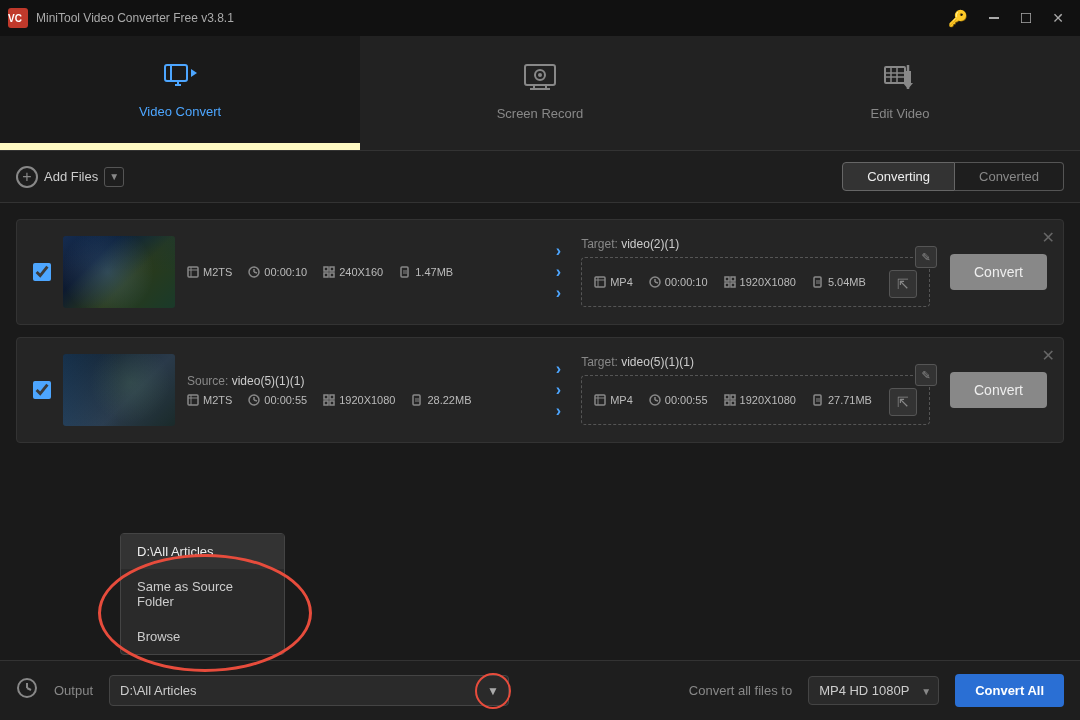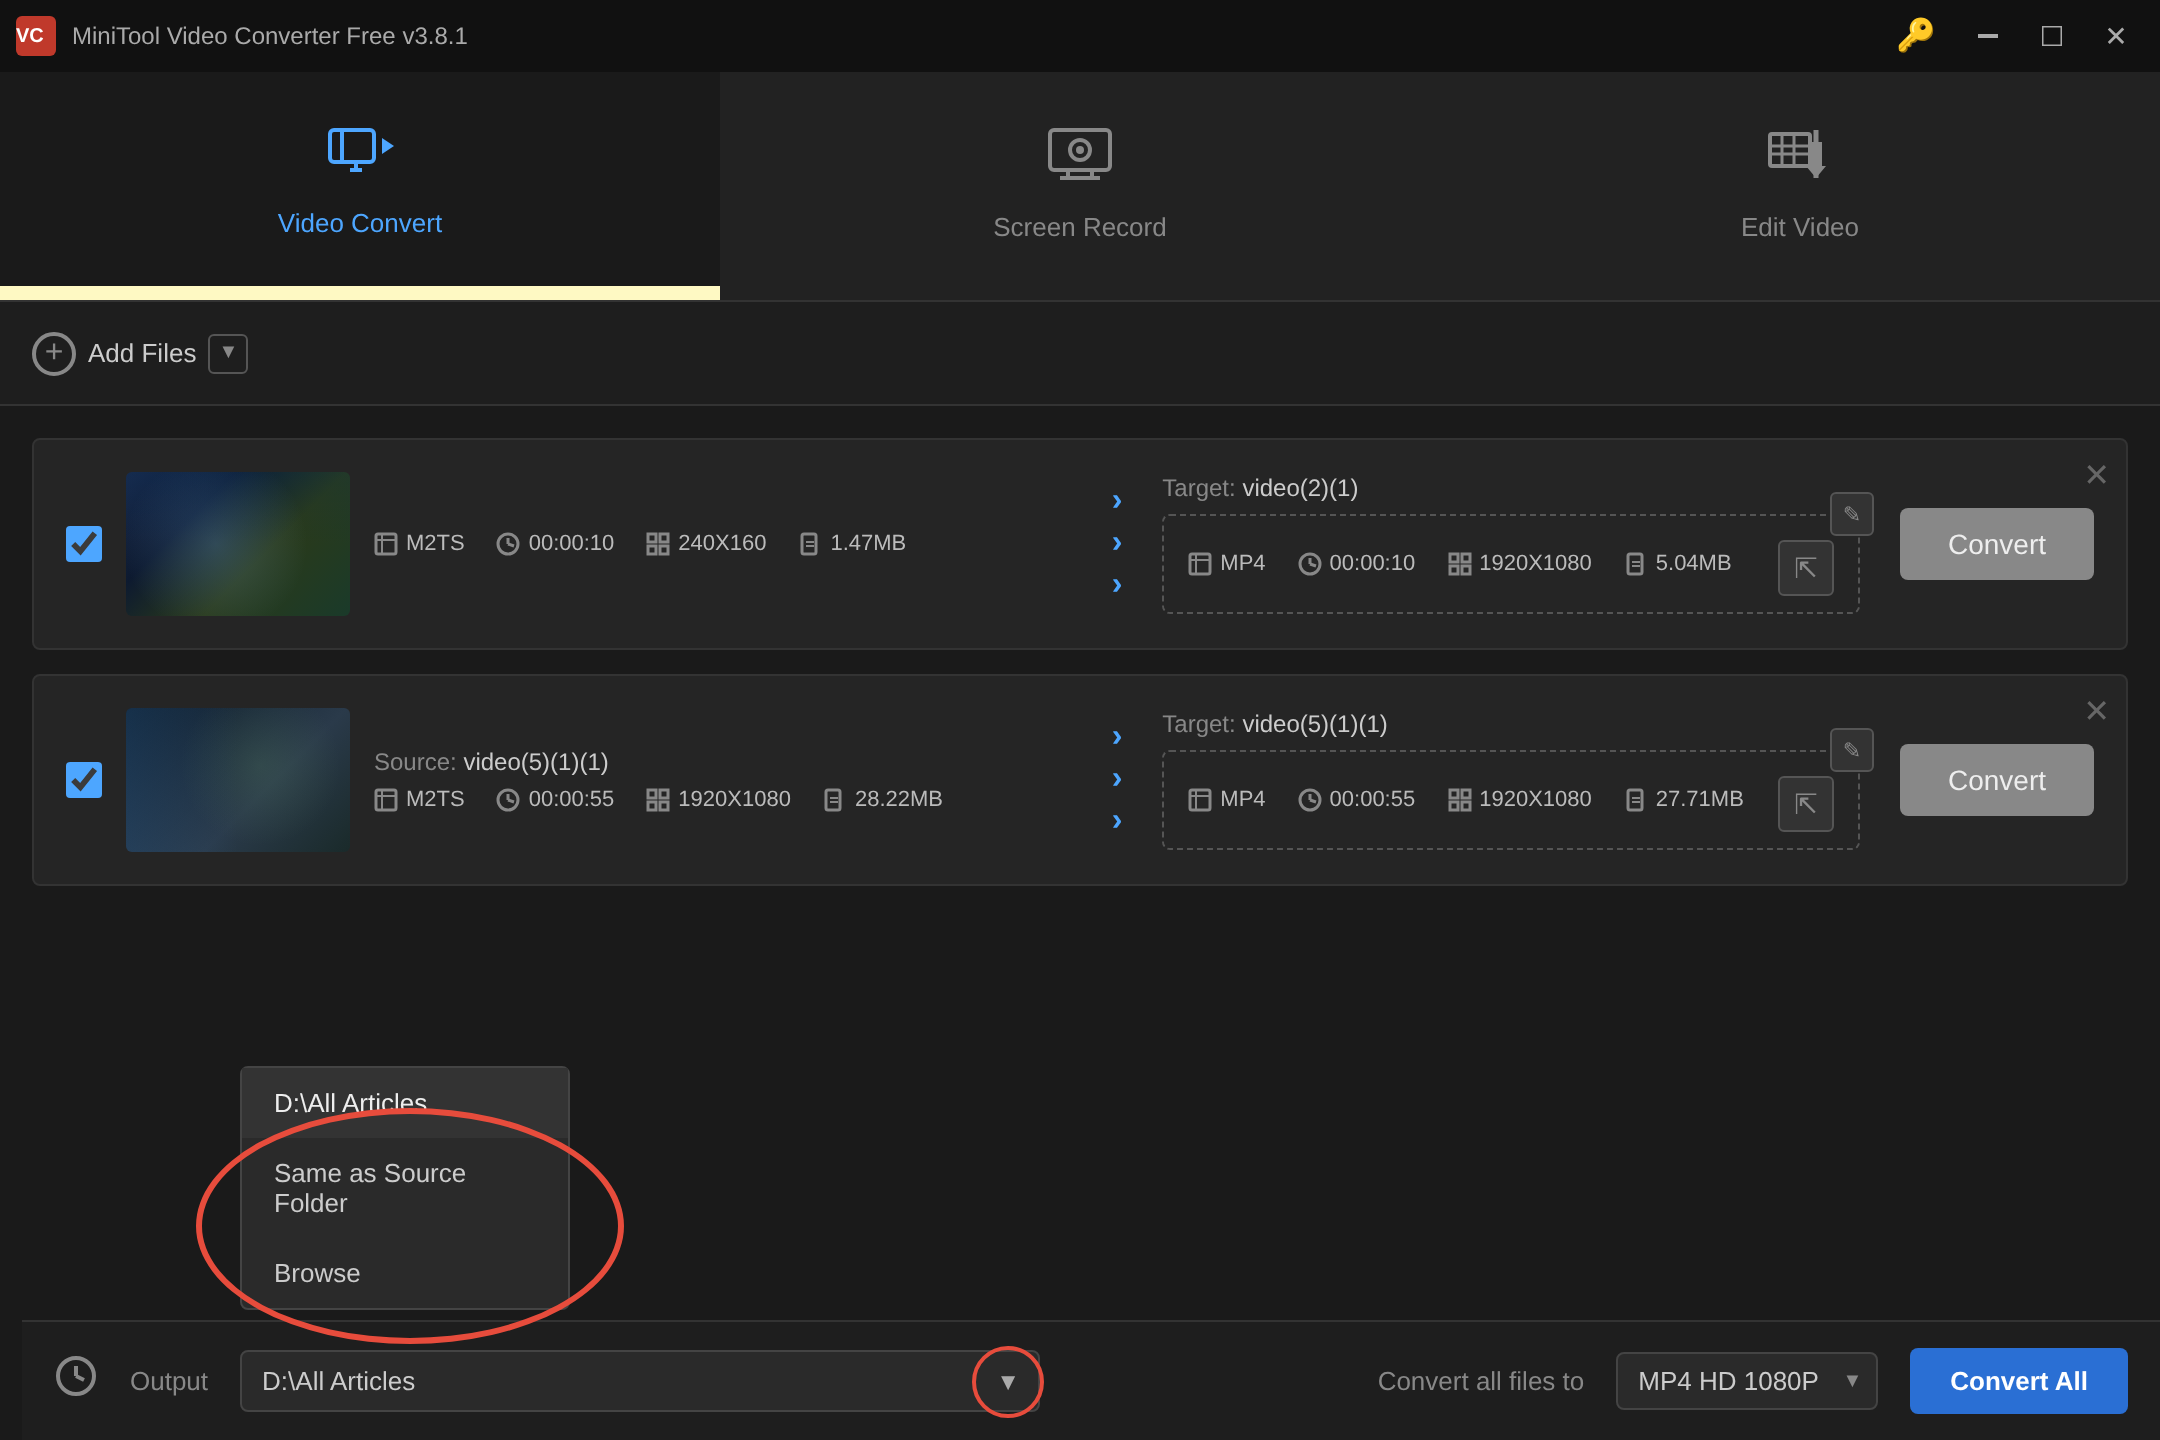--- a/index.html
+++ b/index.html
@@ -254,21 +254,21 @@
     
     #bottombar {
       height: 60px;
       background: #1e1e1e;
       border-top: 1px solid #333;
       display: flex;
       align-items: center;
       padding: 0 16px;
       gap: 16px;
       position: absolute;
-      bottom: 0; left: 11px; right: 0;
+      bottom: 0; left: 0; right: 0;
     }
     .output-icon { font-size: 20px; color: #888; }
     .output-label { font-size: 13px; color: #888; }
     .output-path-wrapper {
       position: relative;
       flex: 1; max-width: 400px;
     }
     .output-path {
       width: 100%;
       background: #2a2a2a;
@@ -420,20 +420,24 @@
     <span class="tab-label">Edit Video</span>
   </div>
 </div>
 
 <div id="toolbar">
   <button class="add-files-btn">
     <div class="plus-circle">+</div>
     <span>Add Files</span>
     <div class="dropdown-arrow">▼</div>
   </button>
+  <div class="tab-pills">
+    <button class="tab-pill active">Converting</button>
+    <button class="tab-pill">Converted</button>
+  </div>
 </div>
 
 <div id="content">
 
   <div class="file-card">
     <input type="checkbox" class="checkbox" checked="" style="">
     <div class="file-thumbnail thumb1"></div>
     <div class="file-info">
       <div class="file-meta">
         <div class="meta-item">

